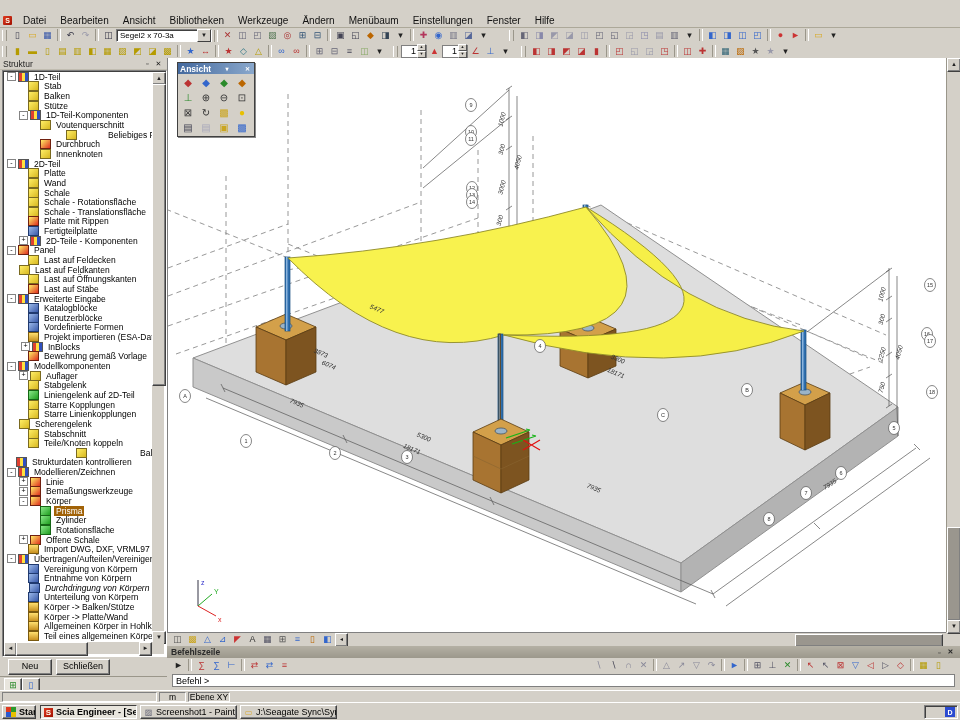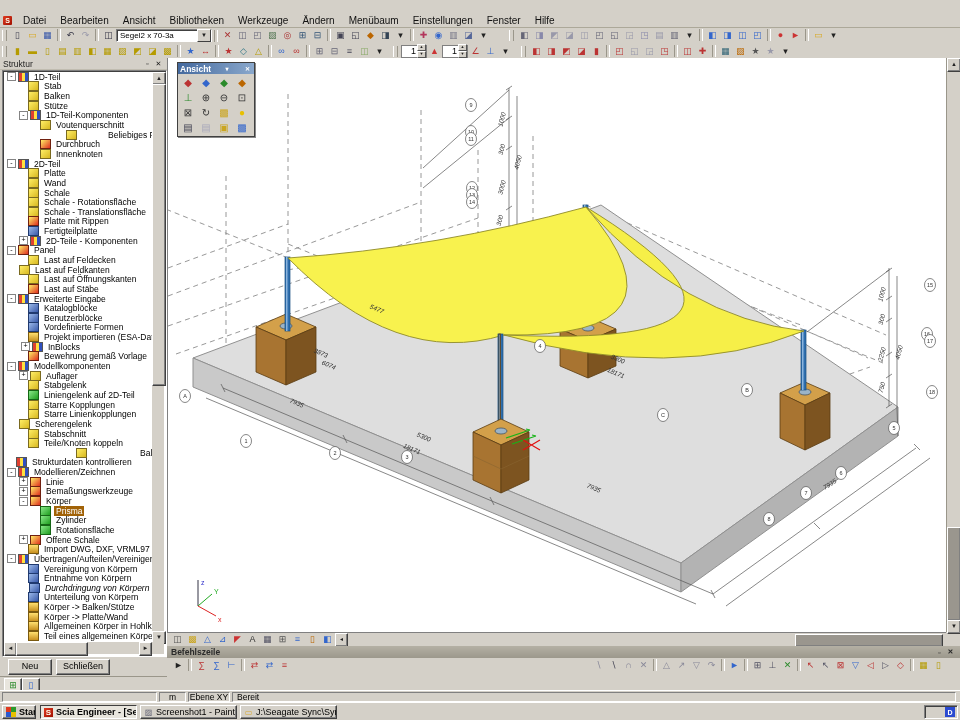--- a/index.html
+++ b/index.html
@@ -846,26 +846,28 @@
         <span class="tbi" style="color: rgb(187, 51, 51);">⊠</span>
         <span class="tbi" style="color: rgb(51, 102, 204);">▽</span>
         <span class="tbi" style="color: rgb(187, 51, 51);">◁</span>
         <span class="tbi" style="color: rgb(85, 85, 102);">▷</span>
         <span class="tbi" style="color: rgb(187, 51, 51);">◇</span>
         <span class="sep"></span>
         <span class="tbi" style="color: rgb(181, 155, 0);">▦</span>
         <span class="tbi" style="color: rgb(181, 155, 0);">▯</span>
       </span>
   </div>
+  <div class="abs" id="bz-in">
+    <span>Befehl &gt;</span>
+  </div>
 
   <div class="abs" id="statusbar">
     <div class="sbf" style="left:2px;width:155px"></div>
     <div class="sbf" style="left:159px;width:27px">m</div>
     <div class="sbf" style="left:188px;width:42px">Ebene XY</div>
-    <div class="sbf" style="left:232px;width:724px;justify-content:flex-start;padding-left:4px">Bereit</div>
   </div>
 
   <div class="abs" id="taskbar">
     <div class="task up" style="left:2px;width:34px;font-weight:bold">
       <span class="flag">
         <i style="background:#e03a20"></i>
           <i style="background:#2a9a2a"></i>
           <i style="background:#2a5ad0"></i>
           <i style="background:#e8c000"></i>
       </span>

